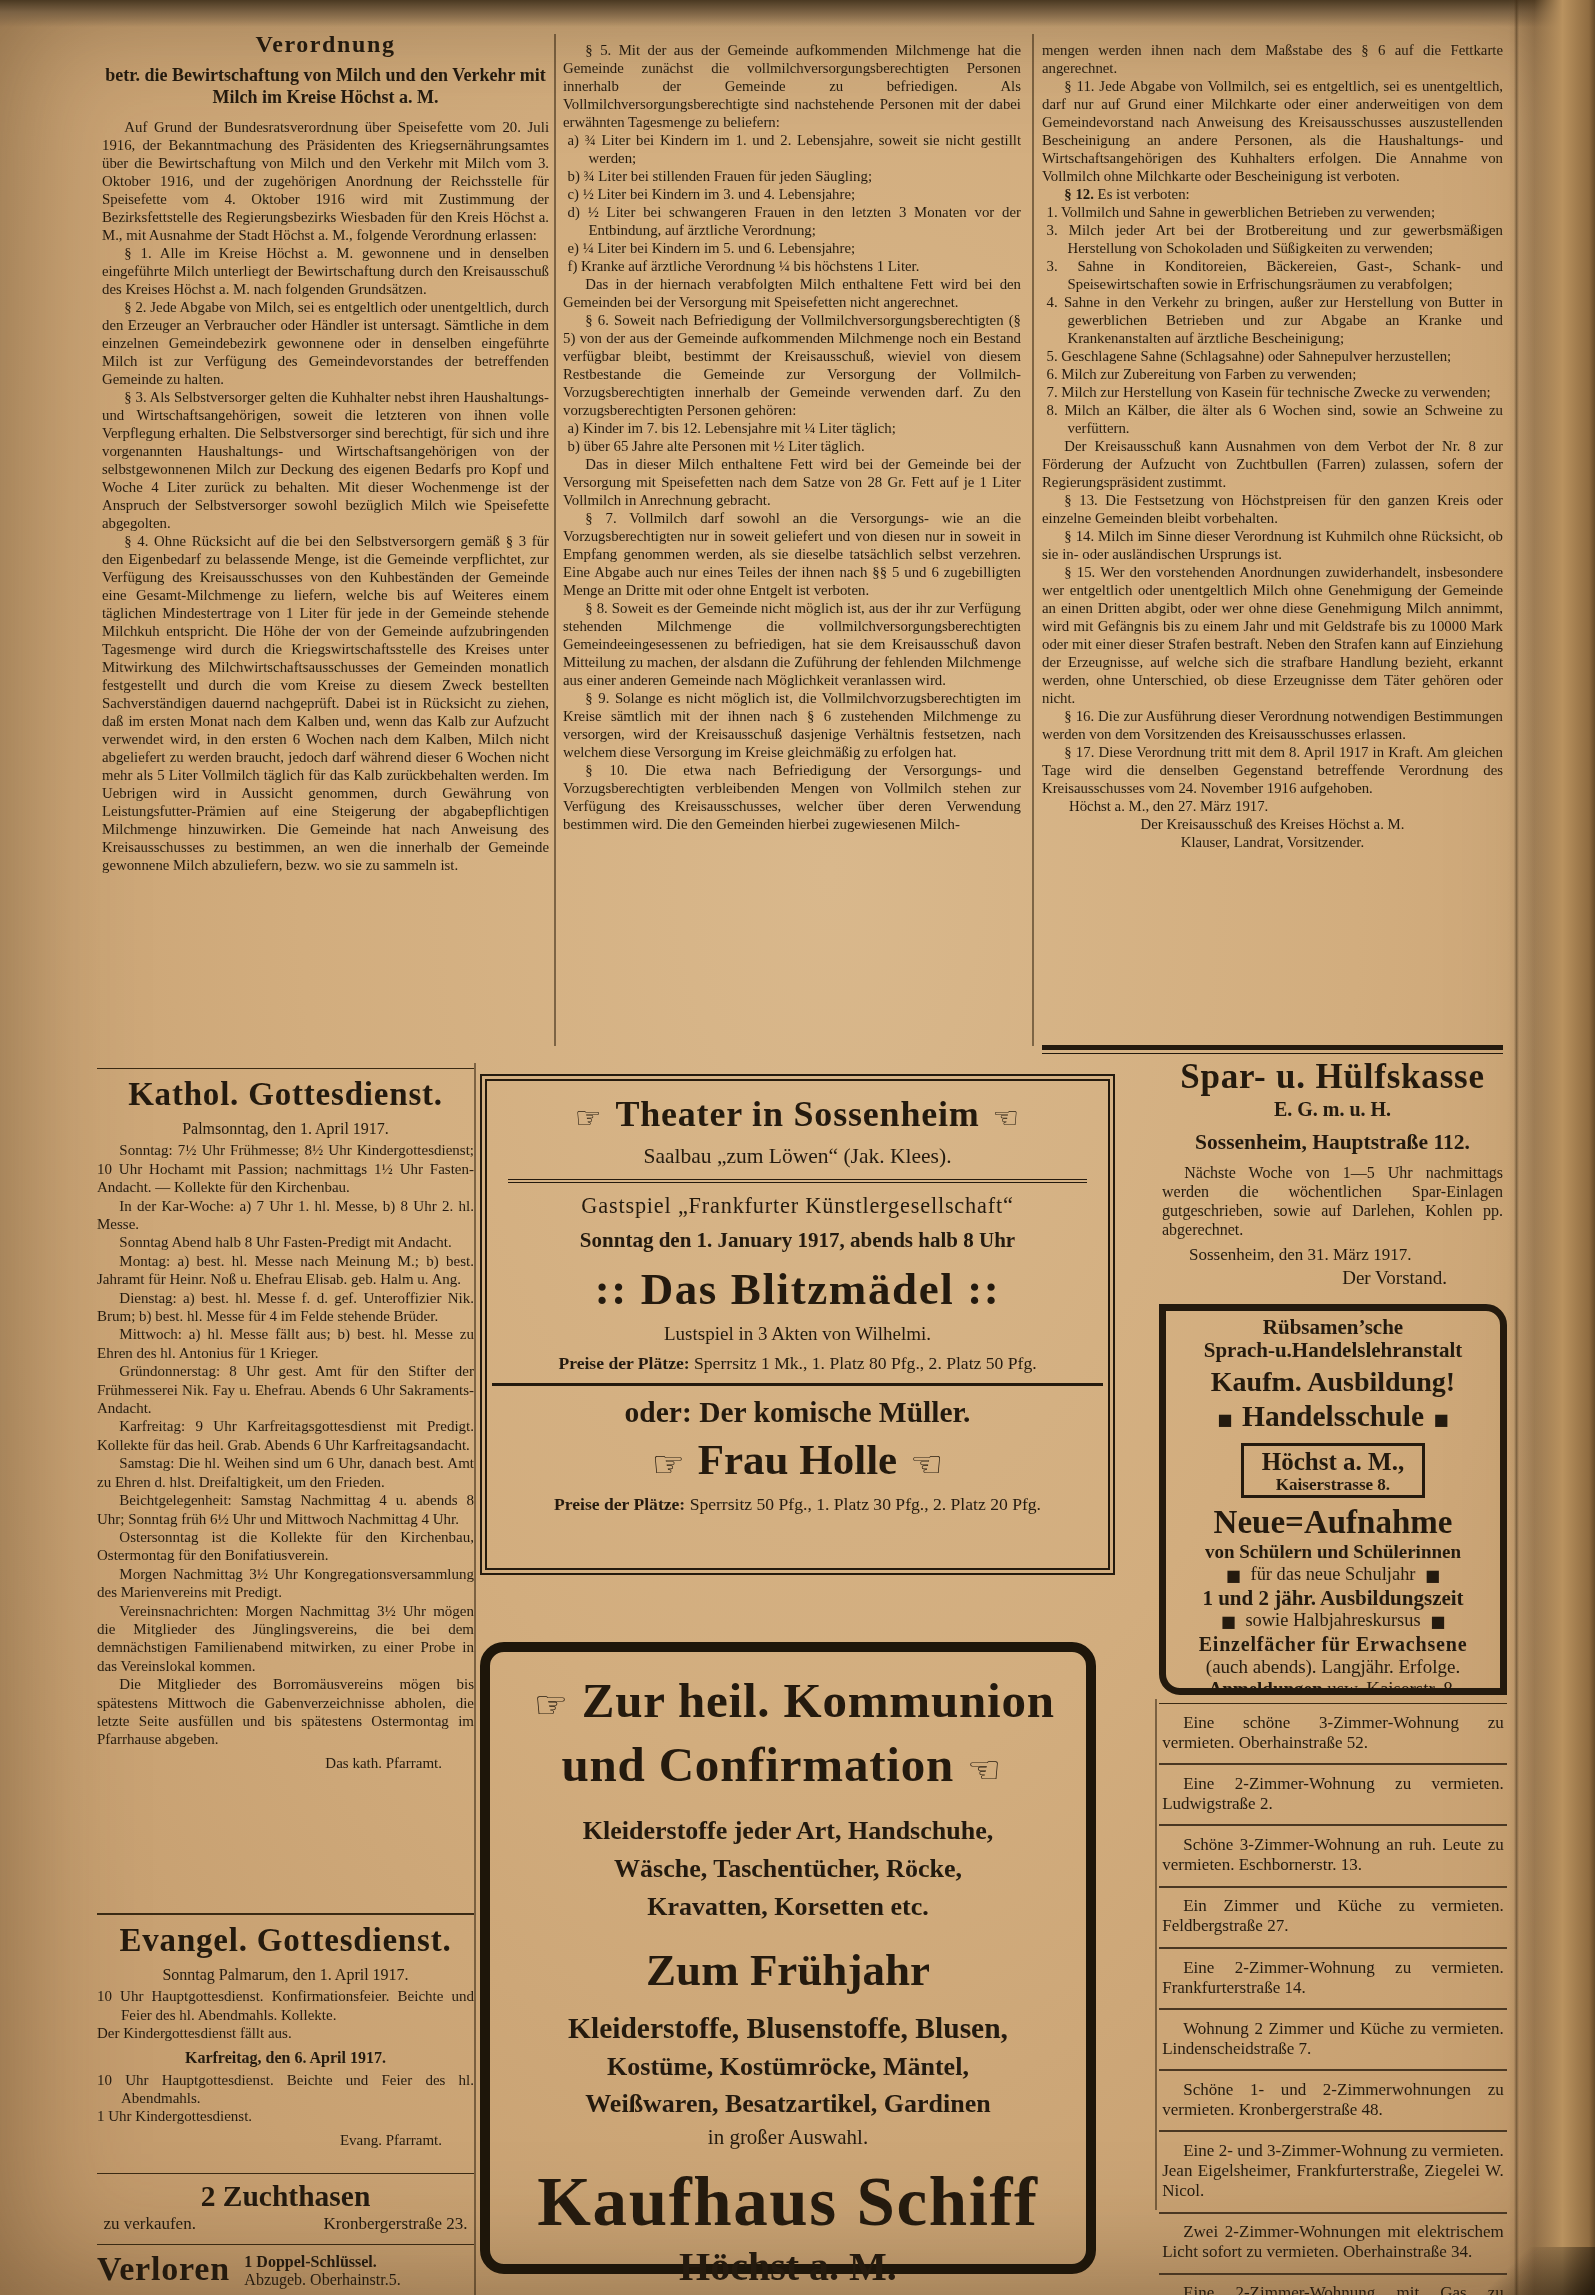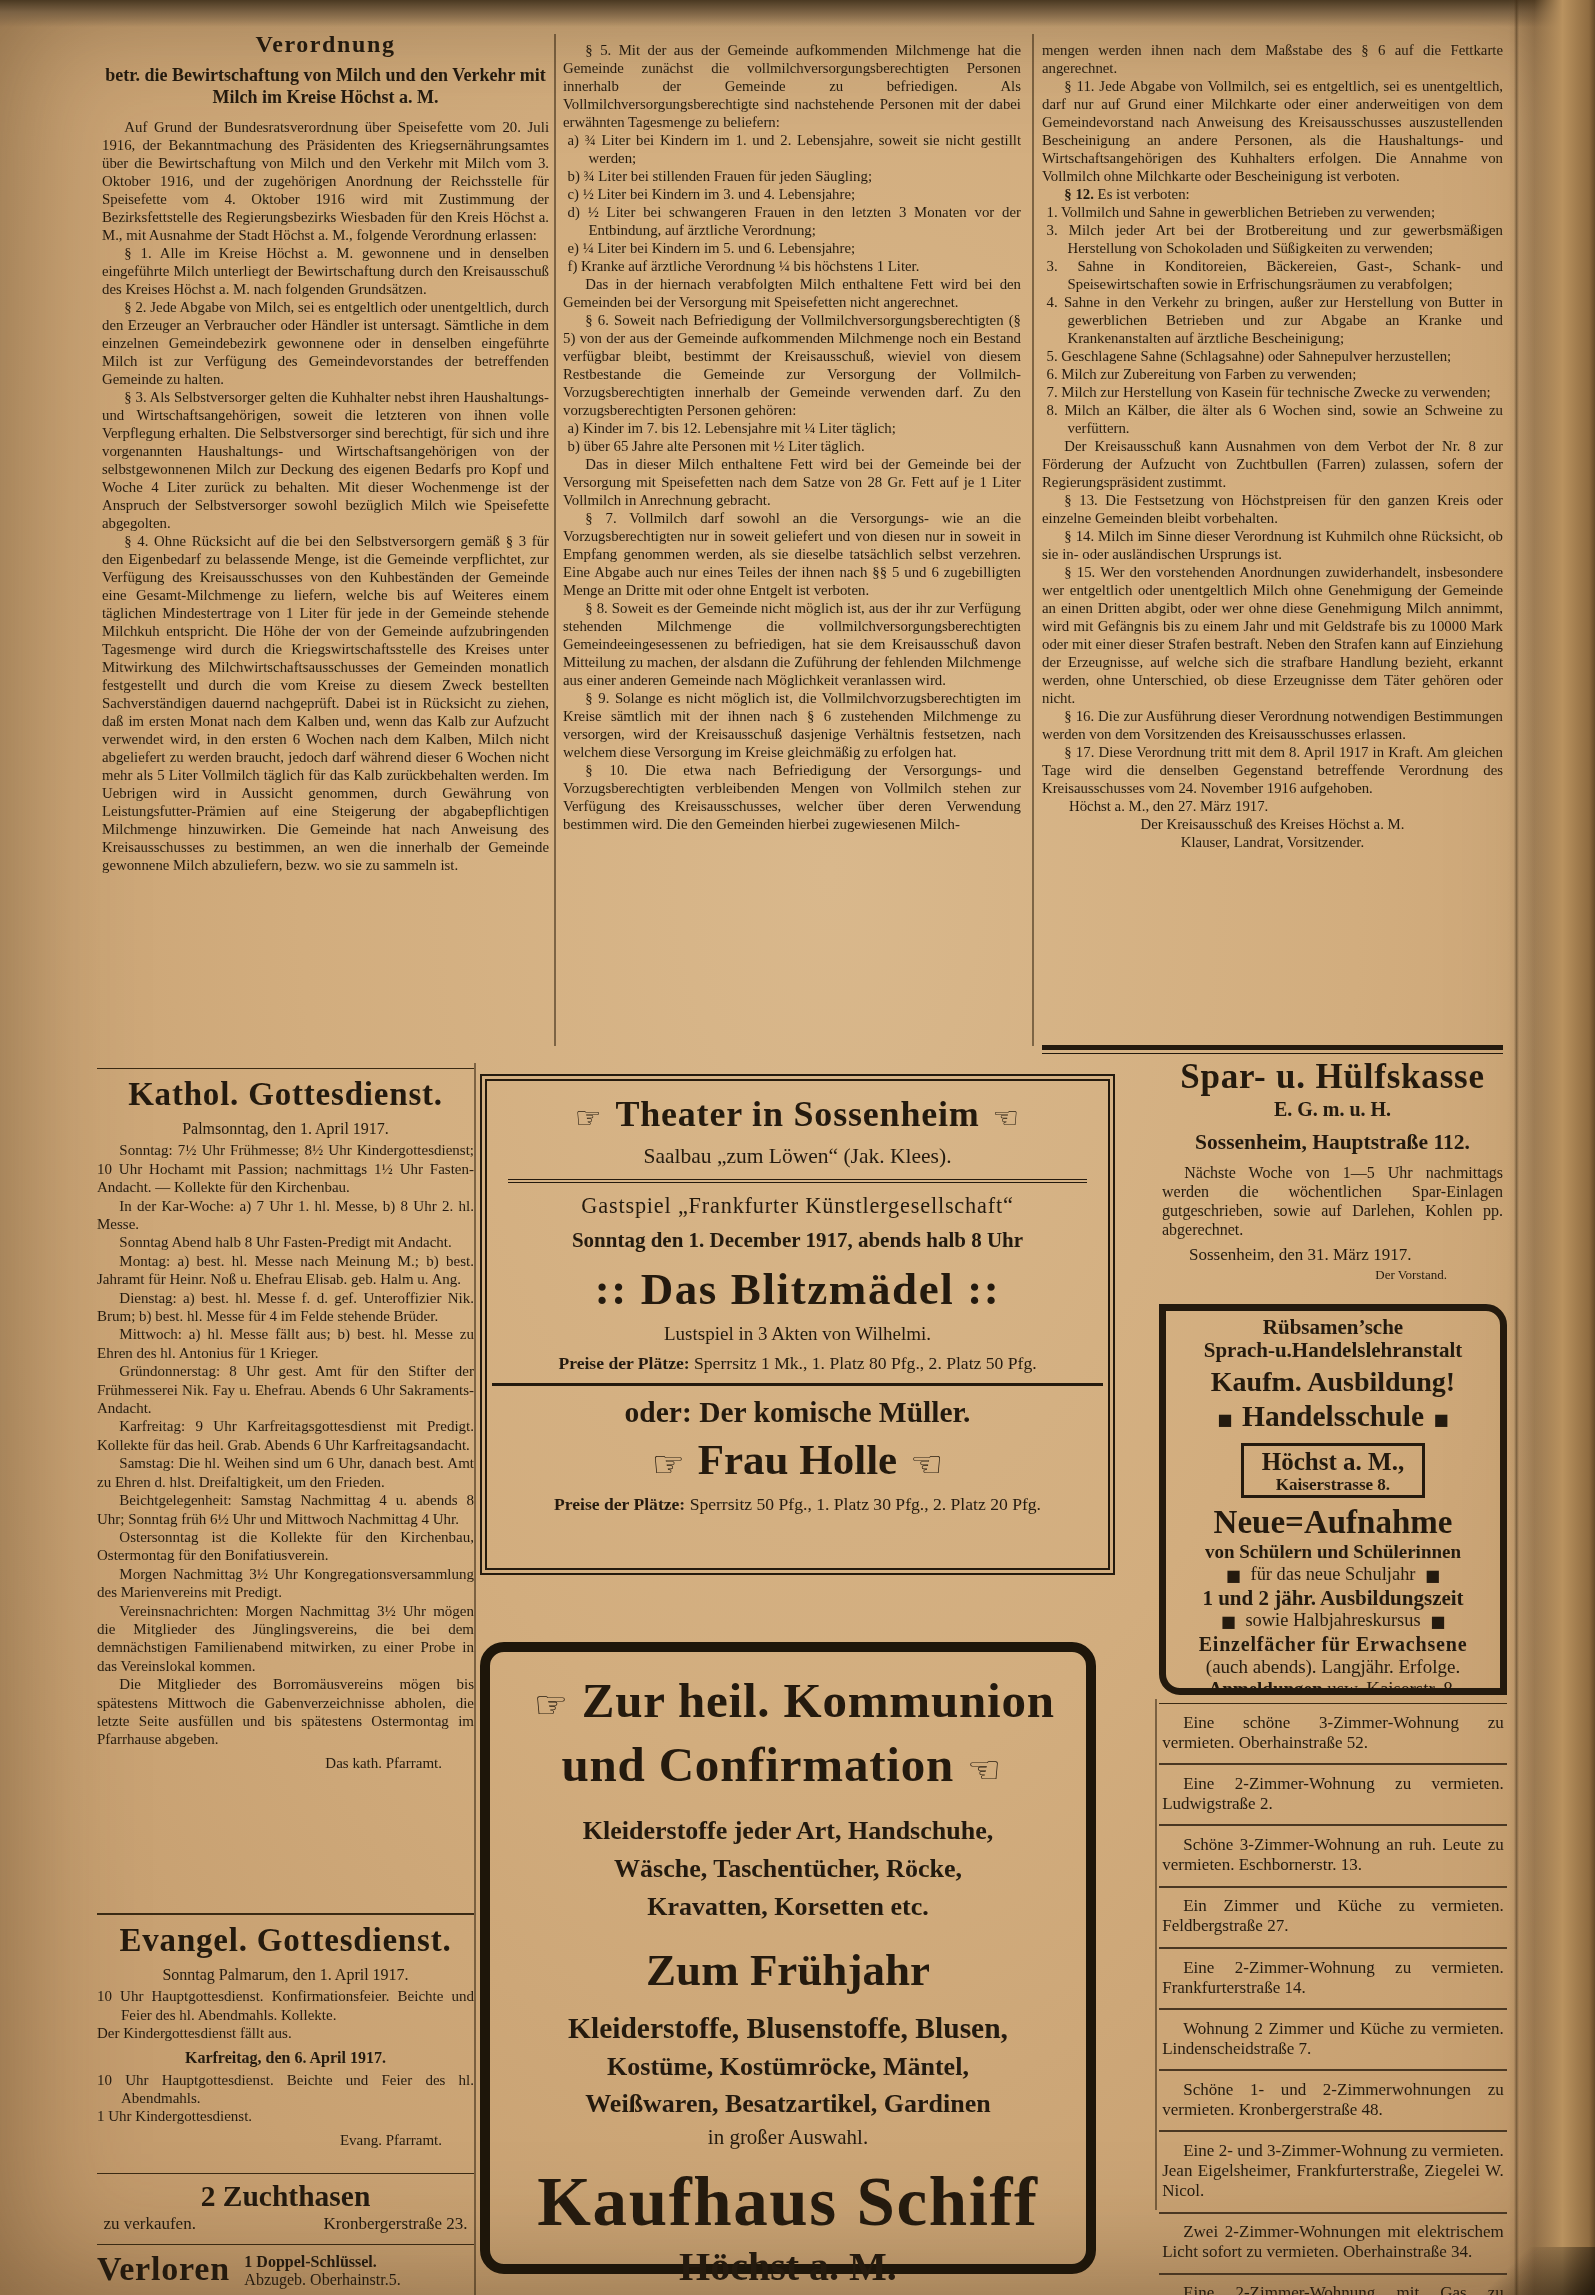--- a/index.html
+++ b/index.html
@@ -103,21 +103,21 @@
   .k-haus{font-weight:bold;font-size:69px;line-height:77px;margin-top:14.4px;letter-spacing:1.6px;}
   .k-ort{font-weight:bold;font-size:40px;margin-top:1.6px;}
 
   
   #spar{position:absolute;left:1162px;top:1058px;width:341px;}
   .s-title{font-weight:bold;font-size:35px;line-height:38px;text-align:center;letter-spacing:0.8px;}
   .s-egmuh{font-weight:bold;font-size:20px;text-align:center;margin-top:1.6px;}
   .s-addr{font-weight:bold;font-size:21.5px;text-align:center;margin-top:9px;}
   .s-body{font-size:16px;line-height:19px;margin-top:8px;}
   .s-date{font-size:17px;margin-top:6.4px;text-indent:27px;}
-  .s-sig{font-size:13px;text-align:right;padding-right:56px;margin-top:1.6px;}
+  .s-sig{font-size:19px;text-align:right;padding-right:56px;margin-top:1.6px;}
 
   
   #ruebsamen{position:absolute;left:1159px;top:1304px;width:348px;height:391px;
     border:7.2px solid #241a0e;border-radius:0 21px 0 21px;box-sizing:border-box;
     text-align:center;padding-top:4.8px;overflow:hidden;}
   .r-name{font-weight:bold;font-size:21px;line-height:22.3px;}
   .r-name2{font-weight:bold;font-size:21px;line-height:24px;}
   .r-kaufm{font-weight:bold;font-size:28px;line-height:34px;margin-top:3.2px;}
   .r-schule{font-weight:bold;font-size:29.5px;line-height:34px;}
   .r-schule .hand,.r-sline .hand{font-size:16px;margin:0 9.6px;}
@@ -253,21 +253,21 @@
         <span>Abzugeb. Oberhainstr.5.</span>
       </span>
     </div>
   </div>
 
   <div id="theater-box">
       <div class="blk t-title"><span class="hand">☞</span><span>Theater in Sossenheim</span><span class="hand">☜</span></div>
       <div class="blk t-sub"><span>Saalbau „zum Löwen“ (Jak. Klees).</span></div>
       <div class="blk rule-double"></div>
       <div class="blk t-gast"><span>Gastspiel „Frankfurter Künstlergesellschaft“</span></div>
-      <div class="blk t-date"><span>Sonntag den 1. December 1917, abends halb 8 Uhr</span></div>
+      <div class="blk t-date"><span>Sonntag den 1. January 1917, abends halb 8 Uhr</span></div>
       <div class="blk t-main"><span>:: Das Blitzmädel ::</span></div>
       <div class="blk t-lust"><span>Lustspiel in 3 Akten von Wilhelmi.</span></div>
       <div class="blk t-price"><span class="lead">Preise der Plätze: </span><span>Sperrsitz 1 Mk., 1. Platz 80 Pfg., 2. Platz 50 Pfg.</span></div>
       <div class="blk rule-thick"></div>
       <div class="blk t-oder"><span class="lead">oder: </span><span>Der komische Müller.</span></div>
       <div class="blk t-holle"><span class="hand">☞</span><span>Frau Holle</span><span class="hand">☜</span></div>
       <div class="blk t-price"><span class="lead">Preise der Plätze: </span><span>Sperrsitz 50 Pfg., 1. Platz 30 Pfg., 2. Platz 20 Pfg.</span></div>
     </div>
 
   <div id="kommunion-box">

